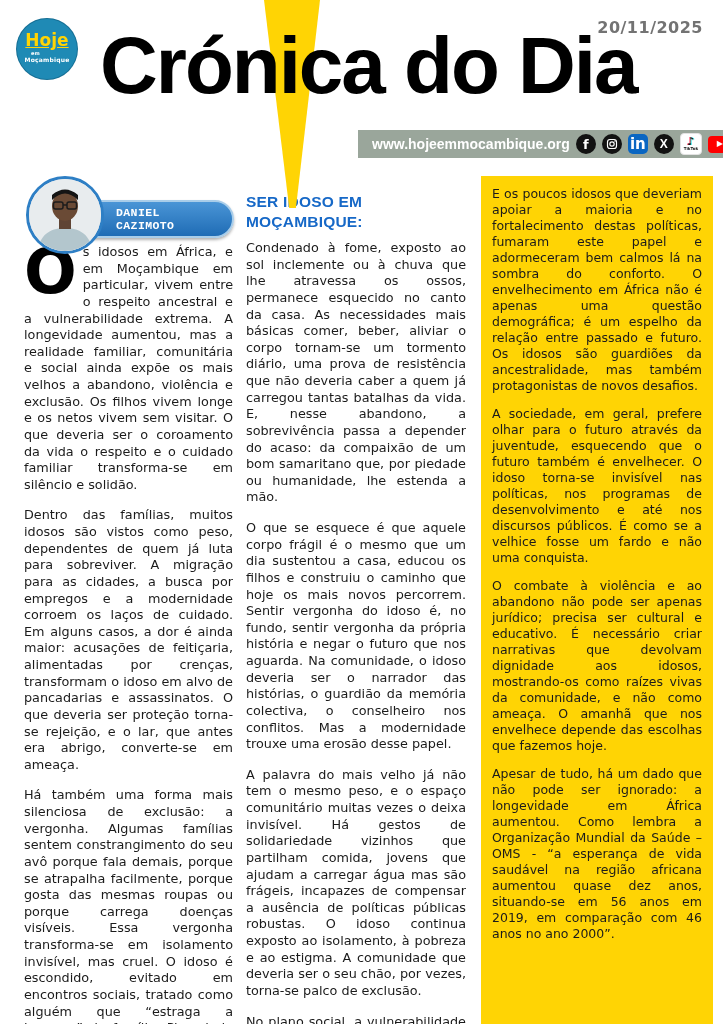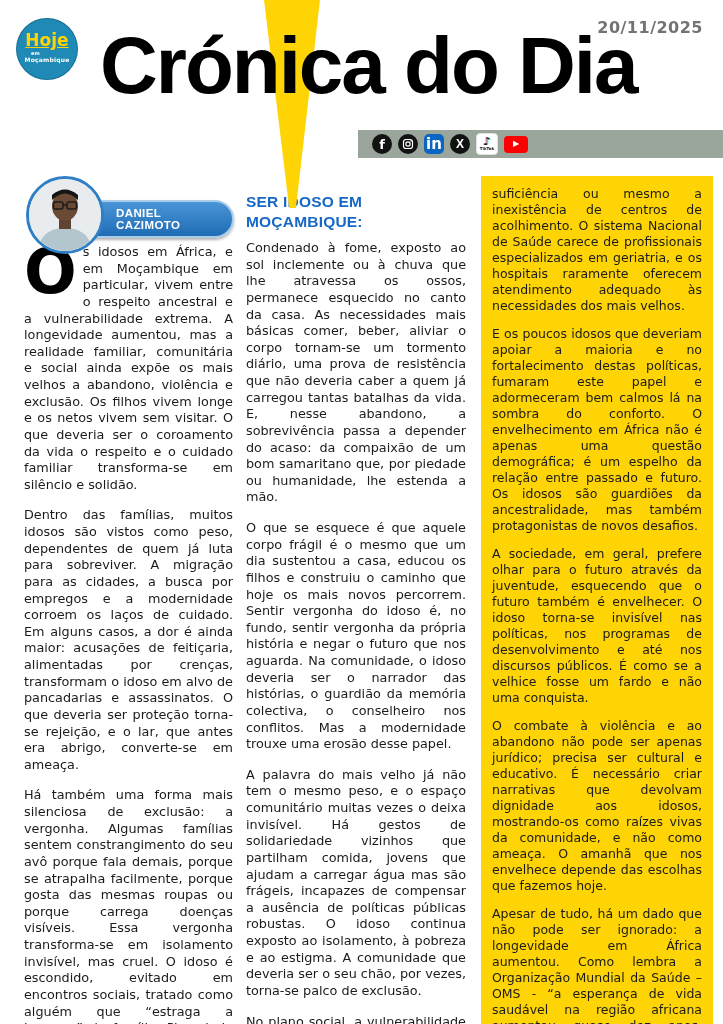--- a/index.html
+++ b/index.html
@@ -31,21 +31,21 @@
   .tt-label{font-size:4px;font-weight:bold;line-height:4px;}
   .yt{background:#F00;border-radius:5px;color:#fff;font-size:8px;width:24px;height:17px;border-radius:4px;}
 
   
   .author{position:absolute;left:26px;top:176px;width:208px;height:80px;z-index:2;}
   .author-pill{position:absolute;left:40px;top:24px;width:168px;height:38px;
                background:linear-gradient(180deg,#4a95d6,#1f6cb5);border:2px solid #a9cde9;border-radius:22px;
                box-shadow:0 2px 3px rgba(0,0,0,.3);display:flex;align-items:center;justify-content:flex-end;
                padding-right:13px;box-sizing:border-box;}
   .author-name{color:#fff;font-size:11.5px;font-weight:bold;letter-spacing:0.4px;
-               font-family:Liberation Sans, sans-serif;padding-left:48px;}
+               font-family:Liberation Mono, monospace;padding-left:48px;}
   .author-photo{position:absolute;left:0;top:0;width:78px;height:78px;border-radius:50%;
                 border:3px solid #2E7FC5;overflow:hidden;background:#e8ecee;box-sizing:border-box;}
   .headline{position:absolute;left:246px;top:192px;width:232px;color:#1668C7;font-weight:bold;
             font-size:15.5px;line-height:1.3;letter-spacing:0.2px;font-family:"Liberation Sans",sans-serif;}
   .headline span{display:block;}
 
   
   .col{position:absolute;font-size:12.8px;line-height:1.3;color:#1b1b1b;text-align:justify;}
   .col p{margin:0 0 14px 0;}
   .col1{left:24px;top:244px;width:209px;}
@@ -71,20 +71,21 @@
     <span class="logo-title">Hoje</span>
     <span class="logo-sub-sm">em</span>
     <span class="logo-sub">Moçambique</span>
   </div>
 
   <div class="date">20/11/2025</div>
 
   <h1 class="title">Crónica do Dia</h1>
 
   <div class="webbar">
+    <span class="weburl">www.hojeemmocambique.org</span>
     <span class="icon fb">
         <span>f</span>
       </span>
     <span class="icon">
       <svg viewBox="0 0 24 24" width="20" height="20">
         <circle cx="12" cy="12" r="12" fill="#121212"></circle>
         <rect x="6.6" y="6.6" width="10.8" height="10.8" rx="3" fill="none" stroke="#fff" stroke-width="1.4"></rect>
         <circle cx="12" cy="12" r="2.6" fill="none" stroke="#fff" stroke-width="1.4"></circle>
         <circle cx="15.6" cy="8.4" r="0.9" fill="#fff"></circle>
       </svg>
@@ -133,21 +134,20 @@
   </div>
 
   <div class="col col2">
     <p>Condenado à fome, exposto ao sol inclemente ou à chuva que lhe atravessa os ossos, permanece esquecido no canto da casa. As necessidades mais básicas comer, beber, aliviar o corpo tornam-se um tormento diário, uma prova de resistência que não deveria caber a quem já carregou tantas batalhas da vida. E, nesse abandono, a sobrevivência passa a depender do acaso: da compaixão de um bom samaritano que, por piedade ou humanidade, lhe estenda a mão.</p>
     <p>O que se esquece é que aquele corpo frágil é o mesmo que um dia sustentou a casa, educou os filhos e construiu o caminho que hoje os mais novos percorrem. Sentir vergonha do idoso é, no fundo, sentir vergonha da própria história e negar o futuro que nos aguarda. Na comunidade, o idoso deveria ser o narrador das histórias, o guardião da memória colectiva, o conselheiro nos conflitos. Mas a modernidade trouxe uma erosão desse papel.</p>
     <p>A palavra do mais velho já não tem o mesmo peso, e o espaço comunitário muitas vezes o deixa invisível. Há gestos de solidariedade vizinhos que partilham comida, jovens que ajudam a carregar água mas são frágeis, incapazes de compensar a ausência de políticas públicas robustas. O idoso continua exposto ao isolamento, à pobreza e ao estigma. A comunidade que deveria ser o seu chão, por vezes, torna-se palco de exclusão.</p>
     <p>No plano social, a vulnerabilidade é ainda mais evidente. O Subsídio Social Básico, em Moçambique, chega com atrasos e não cobre todos os que precisam, aliado a in-</p>
   </div>
 
   <div class="col col3">
-    <p>suficiência ou mesmo a inexistência de centros de acolhimento. O sistema Nacional de Saúde carece de profissionais especializados em geriatria, e os hospitais raramente oferecem atendimento adequado às necessidades dos mais velhos.</p>
     <p>E os poucos idosos que deveriam apoiar a maioria e no fortalecimento destas políticas, fumaram este papel e adormeceram bem calmos lá na sombra do conforto. O envelhecimento em África não é apenas uma questão demográfica; é um espelho da relação entre passado e futuro. Os idosos são guardiões da ancestralidade, mas também protagonistas de novos desafios.</p>
     <p>A sociedade, em geral, prefere olhar para o futuro através da juventude, esquecendo que o futuro também é envelhecer. O idoso torna-se invisível nas políticas, nos programas de desenvolvimento e até nos discursos públicos. É como se a velhice fosse um fardo e não uma conquista.</p>
     <p>O combate à violência e ao abandono não pode ser apenas jurídico; precisa ser cultural e educativo. É necessário criar narrativas que devolvam dignidade aos idosos, mostrando-os como raízes vivas da comunidade, e não como ameaça. O amanhã que nos envelhece depende das escolhas que fazemos hoje.</p>
     <p>Apesar de tudo, há um dado que não pode ser ignorado: a longevidade em África aumentou. Como lembra a Organização Mundial da Saúde – OMS - “a esperança de vida saudável na região africana aumentou quase dez anos, situando-se em 56 anos em 2019, em comparação com 46 anos no ano 2000”.</p>
 
   </div>
 
   <div class="pagina">PÁGINA 1</div>
 
 </div>

